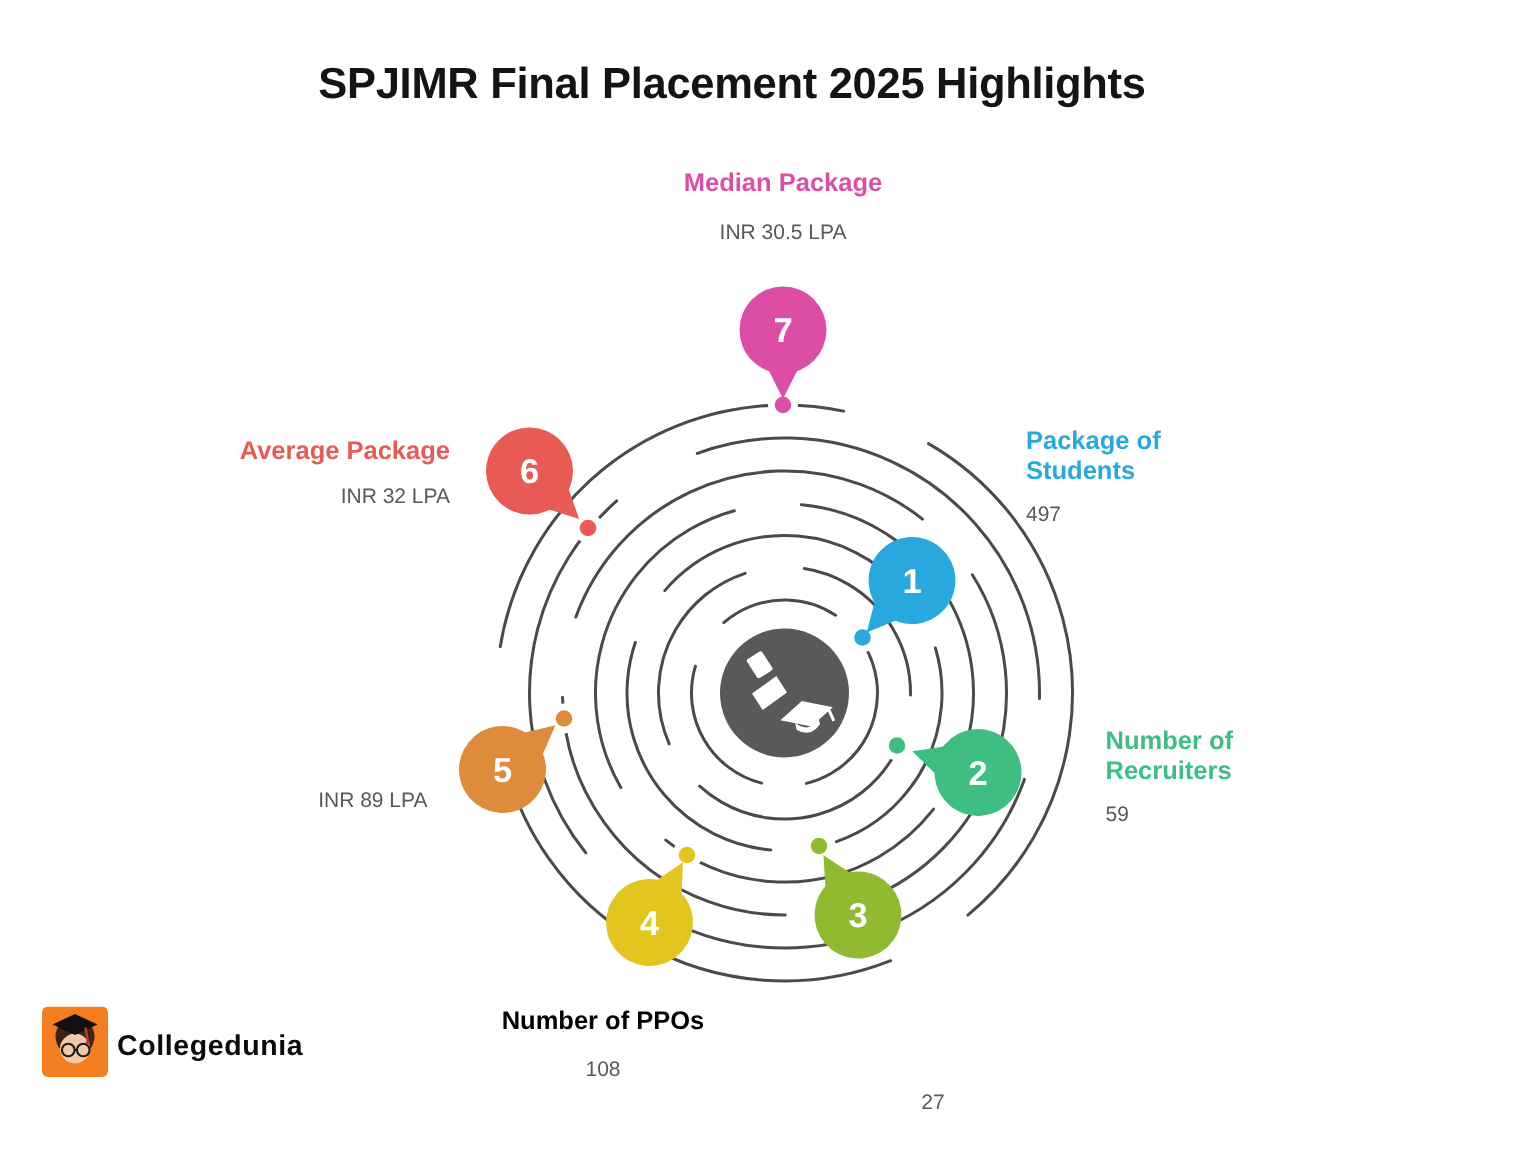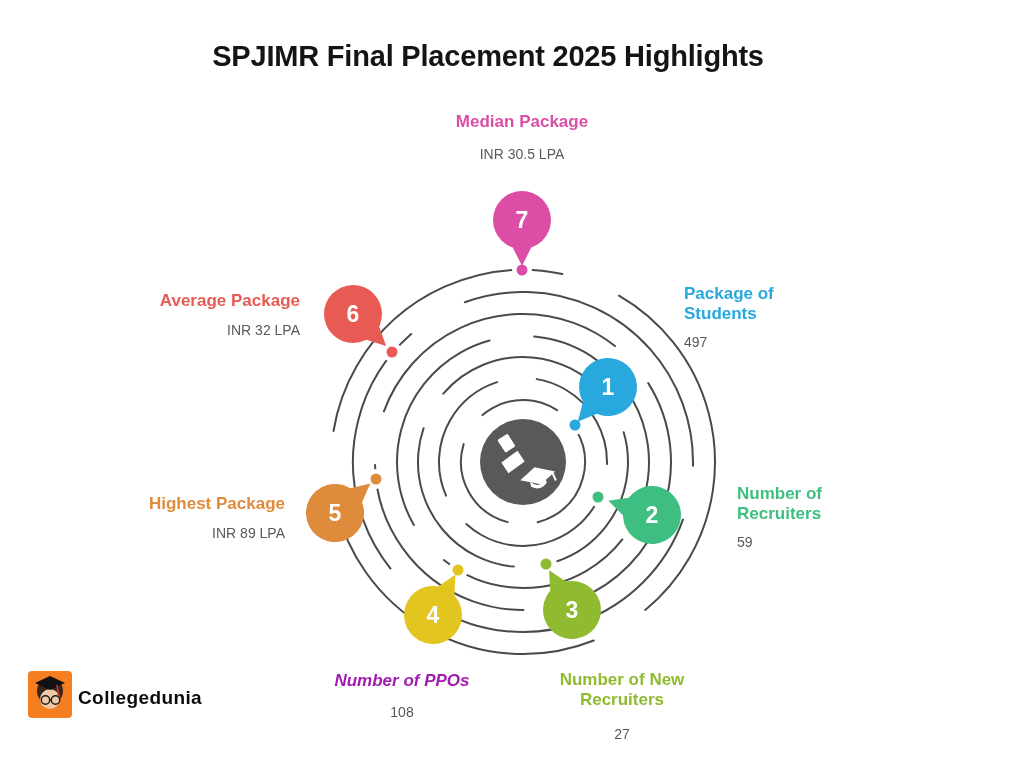--- a/index.html
+++ b/index.html
@@ -14,21 +14,21 @@
   .spiral-svg{position:absolute;left:0;top:0;}
   .ring{fill:none;stroke:#4a4a4a;stroke-width:2;stroke-linecap:round;}
   .pin-num{
     font-family:"Liberation Sans",sans-serif;font-size:23px;font-weight:700;
     fill:#ffffff;text-anchor:middle;
   }
   .lbl{position:absolute;font-weight:700;font-size:17px;line-height:1.2;}
   .val{position:absolute;font-size:14px;color:#595959;line-height:1.2;}
   .ta-c{text-align:center;} .ta-r{text-align:right;}
   .c-blue{color:#29A8DD;} .c-green{color:#3EBE81;} .c-olive{color:#90BB31;}
-  .c-yellow{color:#a21caf;font-style:italic;} .c-orange{color:#DE8B3B;} .c-red{color:#E85B54;}
+  .c-yellow{color:#000000;} .c-orange{color:#DE8B3B;} .c-red{color:#E85B54;}
   .c-pink{color:#DC4EA6;}
   .brand{position:absolute;left:28px;top:671px;width:260px;height:50px;}
   .brand-name{
     position:absolute;left:50px;top:16px;font-size:19px;font-weight:700;
     color:#0c0c0c;letter-spacing:0.4px;
   }
 </style>
 </head>
 <body>
 
@@ -123,27 +123,25 @@
 
   <div class="lbl c-pink ta-c" style="left:402px;top:112px;width:240px;">Median Package</div>
   <div class="val ta-c" style="left:402px;top:146px;width:240px;">INR 30.5 LPA</div>
 
   <div class="lbl c-blue" style="left:684px;top:284px;width:115px;">Package of Students</div>
   <div class="val" style="left:684px;top:334px;width:115px;">497</div>
 
   <div class="lbl c-green" style="left:737px;top:484px;width:115px;">Number of Recruiters</div>
   <div class="val" style="left:737px;top:534px;width:115px;">59</div>
 
-  <div class="lbl c-olive ta-c" style="left:532px;top:670px;width:180px;">Number of New Recruiters</div>
   <div class="val ta-c" style="left:532px;top:726px;width:180px;">27</div>
 
   <div class="lbl c-yellow ta-c" style="left:312px;top:671px;width:180px;">Number of PPOs</div>
   <div class="val ta-c" style="left:312px;top:704px;width:180px;">108</div>
 
-  <div class="lbl c-orange ta-r" style="left:85px;top:494px;width:200px;">Highest Package</div>
   <div class="val ta-r" style="left:85px;top:525px;width:200px;">INR 89 LPA</div>
 
   <div class="lbl c-red ta-r" style="left:100px;top:291px;width:200px;">Average Package</div>
   <div class="val ta-r" style="left:100px;top:322px;width:200px;">INR 32 LPA</div>
 
   <div class="brand">
     <svg width="44" height="47" viewBox="0 0 44 47">
       <rect x="0" y="0" width="44" height="47" rx="4" fill="#F57E20"></rect>
       <circle cx="22" cy="20" r="13" fill="#3a2418"></circle>
       <circle cx="22" cy="28" r="10" fill="#EFC9A8"></circle>

